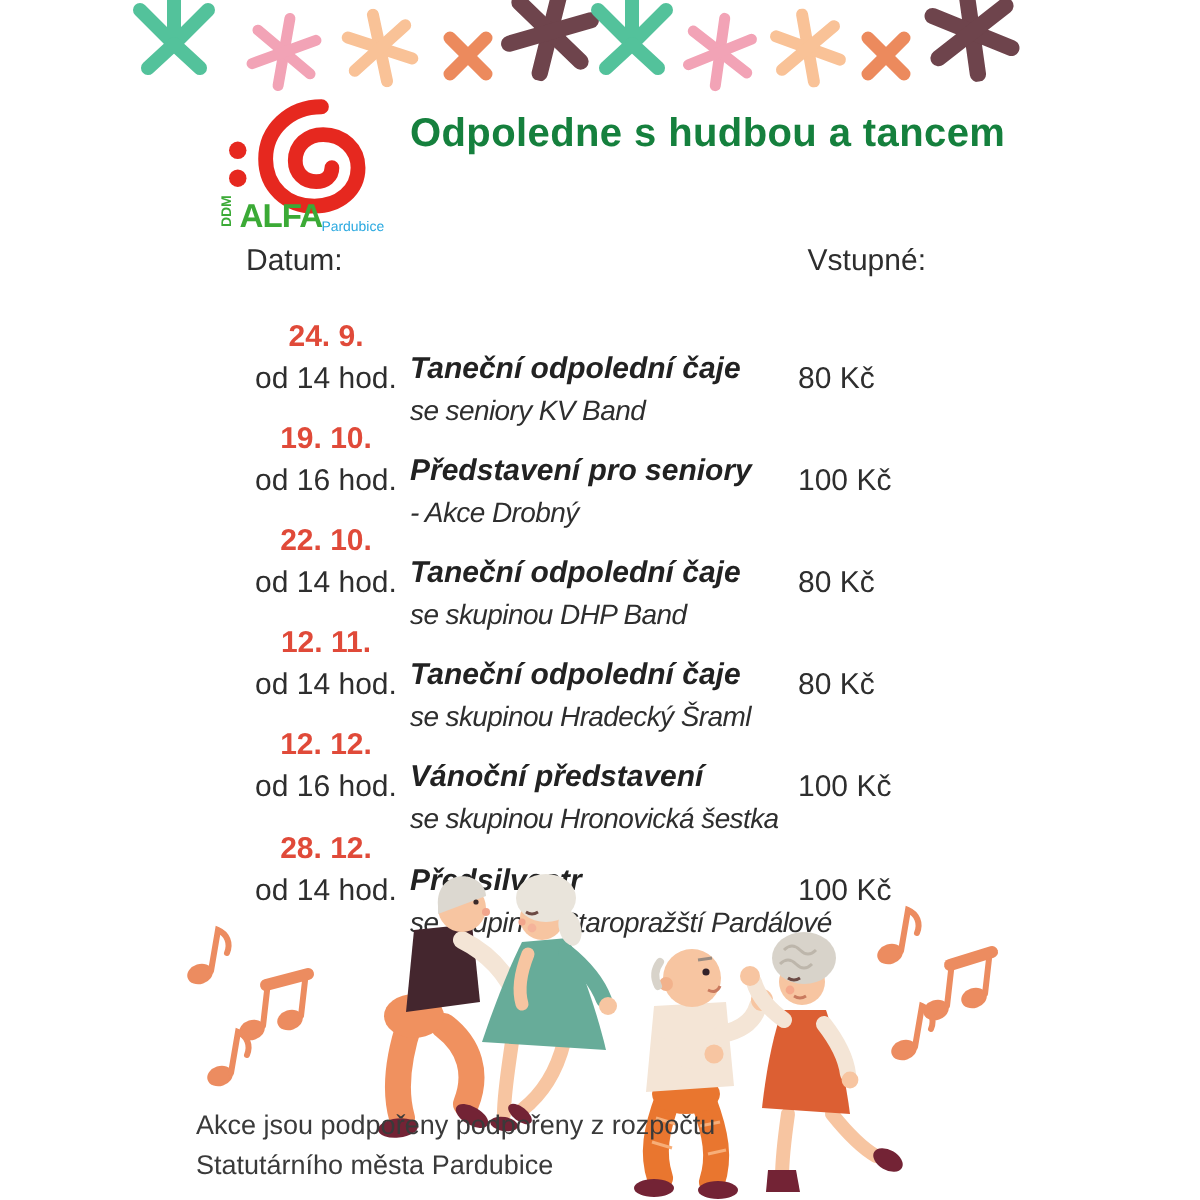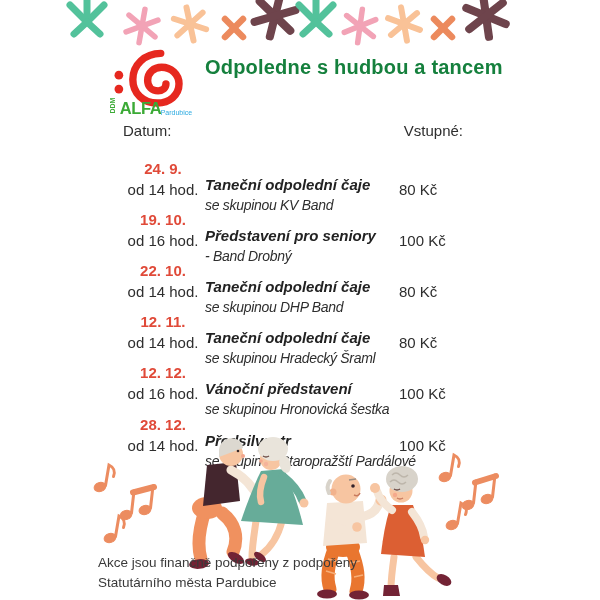--- a/index.html
+++ b/index.html
@@ -152,33 +152,33 @@
       <span class="head-vstupne">Vstupné:</span>
     </div>
 
     <div class="row r0">
       <div class="date-col">
         <div class="date">24. 9.</div>
         <div class="time">od 14 hod.</div>
       </div>
       <div class="event-col">
         <div class="event">Taneční odpolední čaje</div>
-        <div class="detail">se skupinou KV Band</div>
+        <div class="detail">se seniory KV Band</div>
       </div>
       <div class="price">80 Kč</div>
     </div>
 
     <div class="row r1">
       <div class="date-col">
         <div class="date">19. 10.</div>
         <div class="time">od 16 hod.</div>
       </div>
       <div class="event-col">
         <div class="event">Představení pro seniory</div>
-        <div class="detail">- Band Drobný</div>
+        <div class="detail">- Akce Drobný</div>
       </div>
       <div class="price">100 Kč</div>
     </div>
 
     <div class="row r2">
       <div class="date-col">
         <div class="date">22. 10.</div>
         <div class="time">od 14 hod.</div>
       </div>
       <div class="event-col">
@@ -312,17 +312,17 @@
       <ellipse cx="468" cy="80" rx="6" ry="4.5" transform="rotate(-18 468 80)"></ellipse>
       <ellipse cx="487" cy="74" rx="6" ry="4.5" transform="rotate(-18 487 74)"></ellipse>
       <path d="M473.5 78 L476 56 M492.5 72 L495 50" fill="none" stroke-width="3" stroke-linecap="round"></path>
       <path d="M475 57.5 L496 51" fill="none" stroke-width="6" stroke-linecap="round"></path>
       <ellipse cx="452" cy="100" rx="6" ry="4.5" transform="rotate(-18 452 100)"></ellipse>
       <path d="M457.5 98.5 L461 78 C465.5 80 467.5 84.5 465.5 89.5" fill="none" stroke-width="3" stroke-linecap="round"></path>
     </g>
   </svg>
 
   <div class="footer">
-    <div>Akce jsou finančně podpořeny z podpořeny</div>
+    <div>Akce jsou podpořeny podpořeny z rozpočtu</div>
     <div>Statutárního města Pardubice</div>
   </div>
 
 </div>
 
 </body></html>

